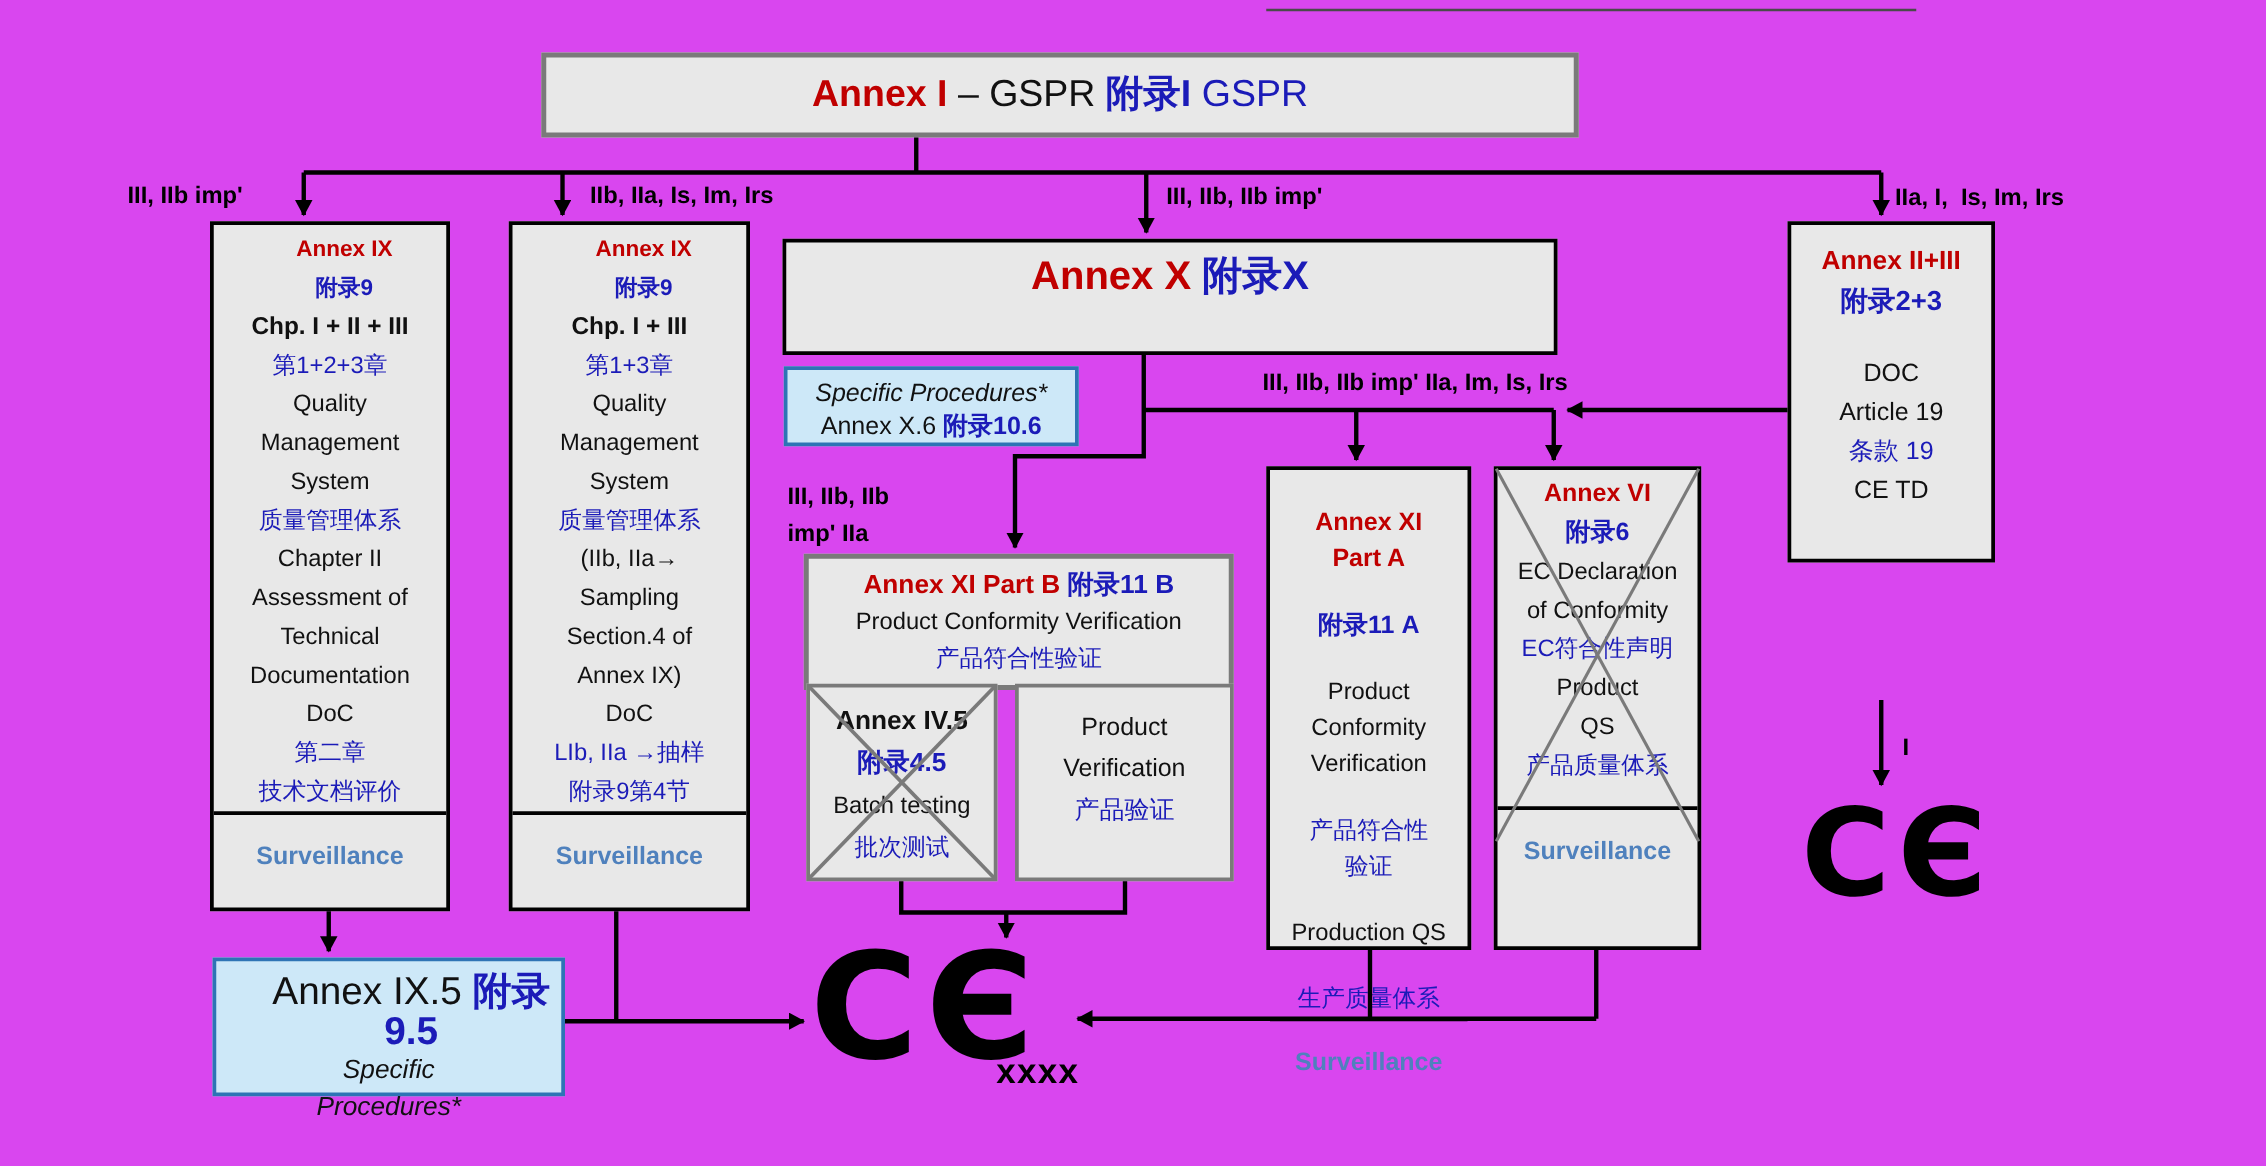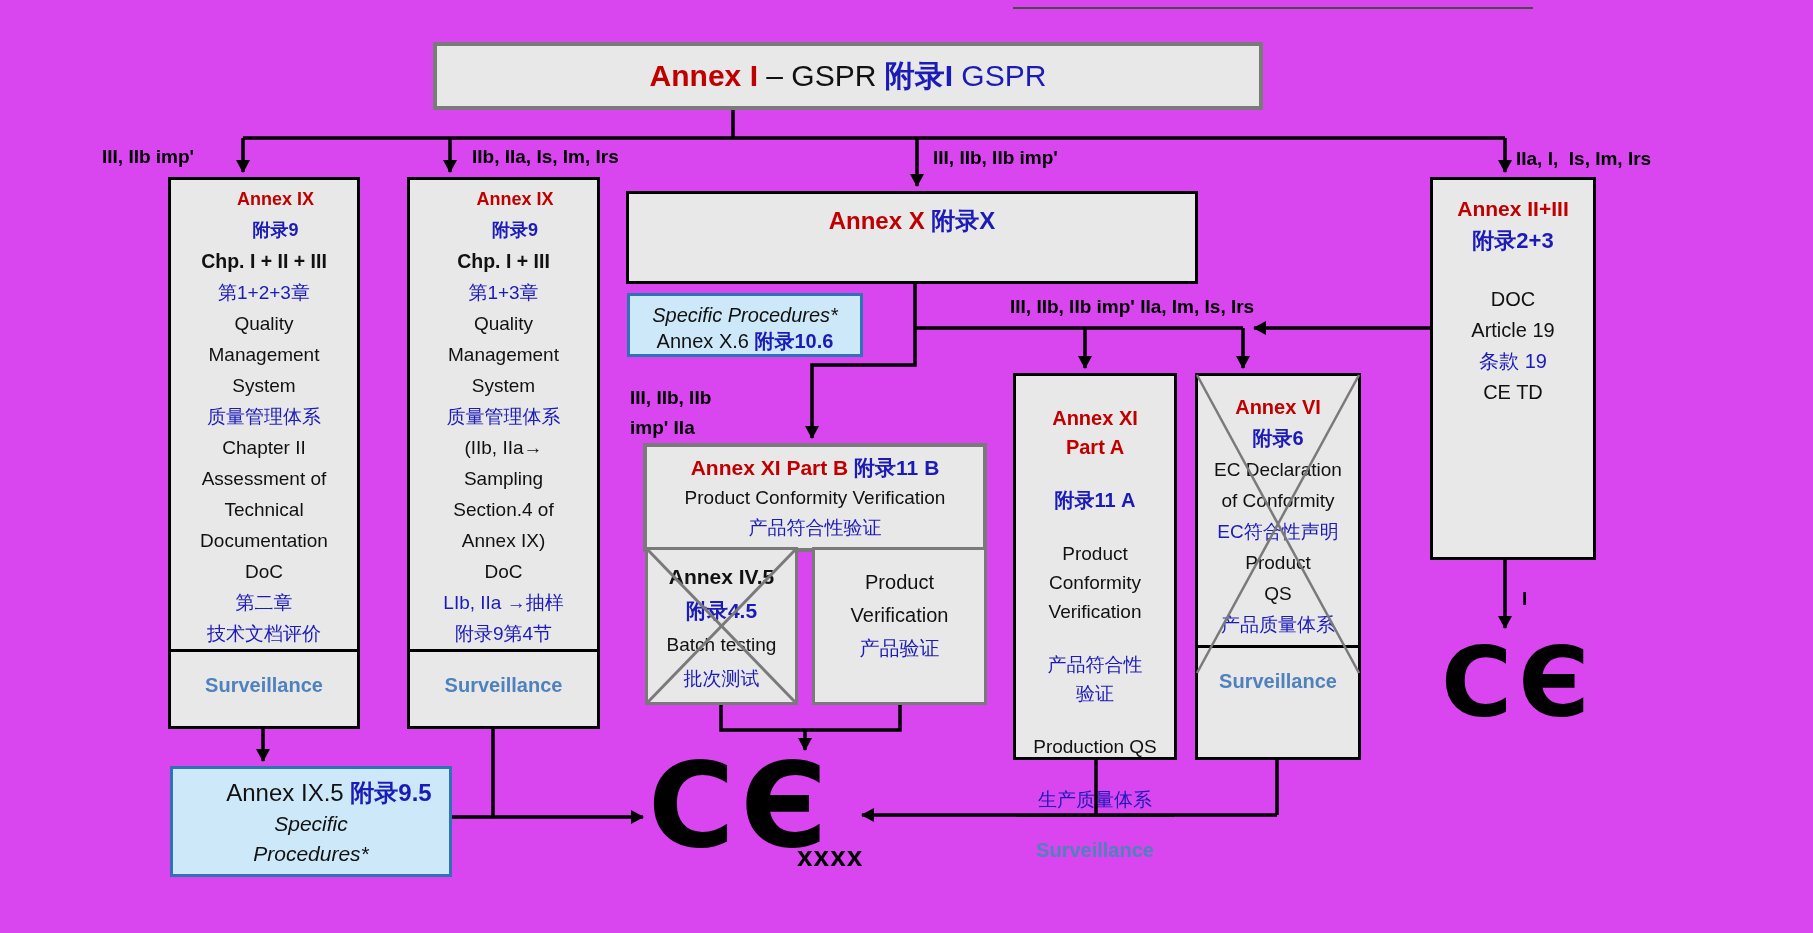--- a/index.html
+++ b/index.html
@@ -29,21 +29,21 @@
   
   .box9{width:192px;top:177px;height:552px;font-size:19px;}
   .box9 .main{padding-top:4px;}
   .box9 .main div{line-height:31px;}
   .box9 .t1,.box9 .t2{font-size:18px;padding-left:23px;}
   .box9 .t3{font-weight:bold;font-size:19.5px;}
   .box9 .surv{height:72px;}
   #box9a{left:168px;}
   #box9b{left:407px;width:193px;}
   
-  #annexx{left:626px;top:191px;width:572px;height:93px;font-size:24px;padding-top:8px;}
+  #annexx{left:626px;top:191px;width:620px;height:93px;font-size:32px;padding-top:8px;}
   #annexx div{line-height:37px;}
   
   #spx6{left:627px;top:293px;width:236px;height:64px;font-size:20px;padding-top:6px;}
   #spx6 div{line-height:26px;}
   
   #partb{left:643px;top:443px;width:344px;height:109px;border:4px solid #7A7A7A;padding-top:6px;}
   #partb div{line-height:30px;font-size:19px;}
   #partb .t1{font-size:21px;}
   
   #iv5{left:645px;top:547px;width:153px;height:158px;padding-top:10px;}
@@ -53,33 +53,33 @@
   #pv{left:812px;top:547px;width:175px;height:158px;padding-top:16px;font-size:20px;}
   #pv div{line-height:33px;}
   
   #parta{left:1013px;top:373px;width:164px;height:387px;font-size:19px;}
   #parta .main{padding-top:4px;}
   #parta .main div{line-height:29px;margin-top:24px;}
   #parta .t1,#parta .t2{font-size:20px;}
   #parta .surv{height:87px;}
   
   #a6{left:1195px;top:373px;width:166px;height:387px;font-size:19px;}
-  #a6 .main{padding-top:16px;}
+  #a6 .main{padding-top:4px;}
   #a6 .main div{line-height:31px;}
   #a6 .t1,#a6 .t2{font-size:20px;}
   #a6 .surv{height:87px;}
   
-  #a23{left:1430px;top:177px;width:166px;height:383px;padding-top:14px;font-size:20px;}
+  #a23{left:1430px;top:177px;width:166px;height:273px;padding-top:14px;font-size:20px;}
   #a23 .t1{font-size:21px;line-height:30px;}
   #a23 .t2{font-size:22px;line-height:34px;}
   #a23 .gap{height:26px;}
   #a23 div{line-height:31px;}
   
   #ix5{left:170px;top:766px;width:282px;height:111px;padding-top:8px;}
-  #ix5 .l1{font-size:24px;line-height:32px;margin-left:36px;}
+  #ix5 .l1{font-size:31px;line-height:32px;margin-left:36px;}
   #ix5 .l2{font-size:21px;line-height:30px;font-style:italic;}
   
   .ce{position:absolute;z-index:2;color:#000;font-family:"DejaVu Sans",sans-serif;
       font-weight:700;line-height:1;letter-spacing:6px;}
   #ce-main{left:648px;top:746px;font-size:118px;}
   #ce-right{left:1441px;top:634px;font-size:97px;}
   #xxxx{left:797px;top:841px;font-size:28px;letter-spacing:1px;}
   
   #lbl-left{left:102px;top:146px;}
   #lbl-midleft{left:472px;top:146px;}

